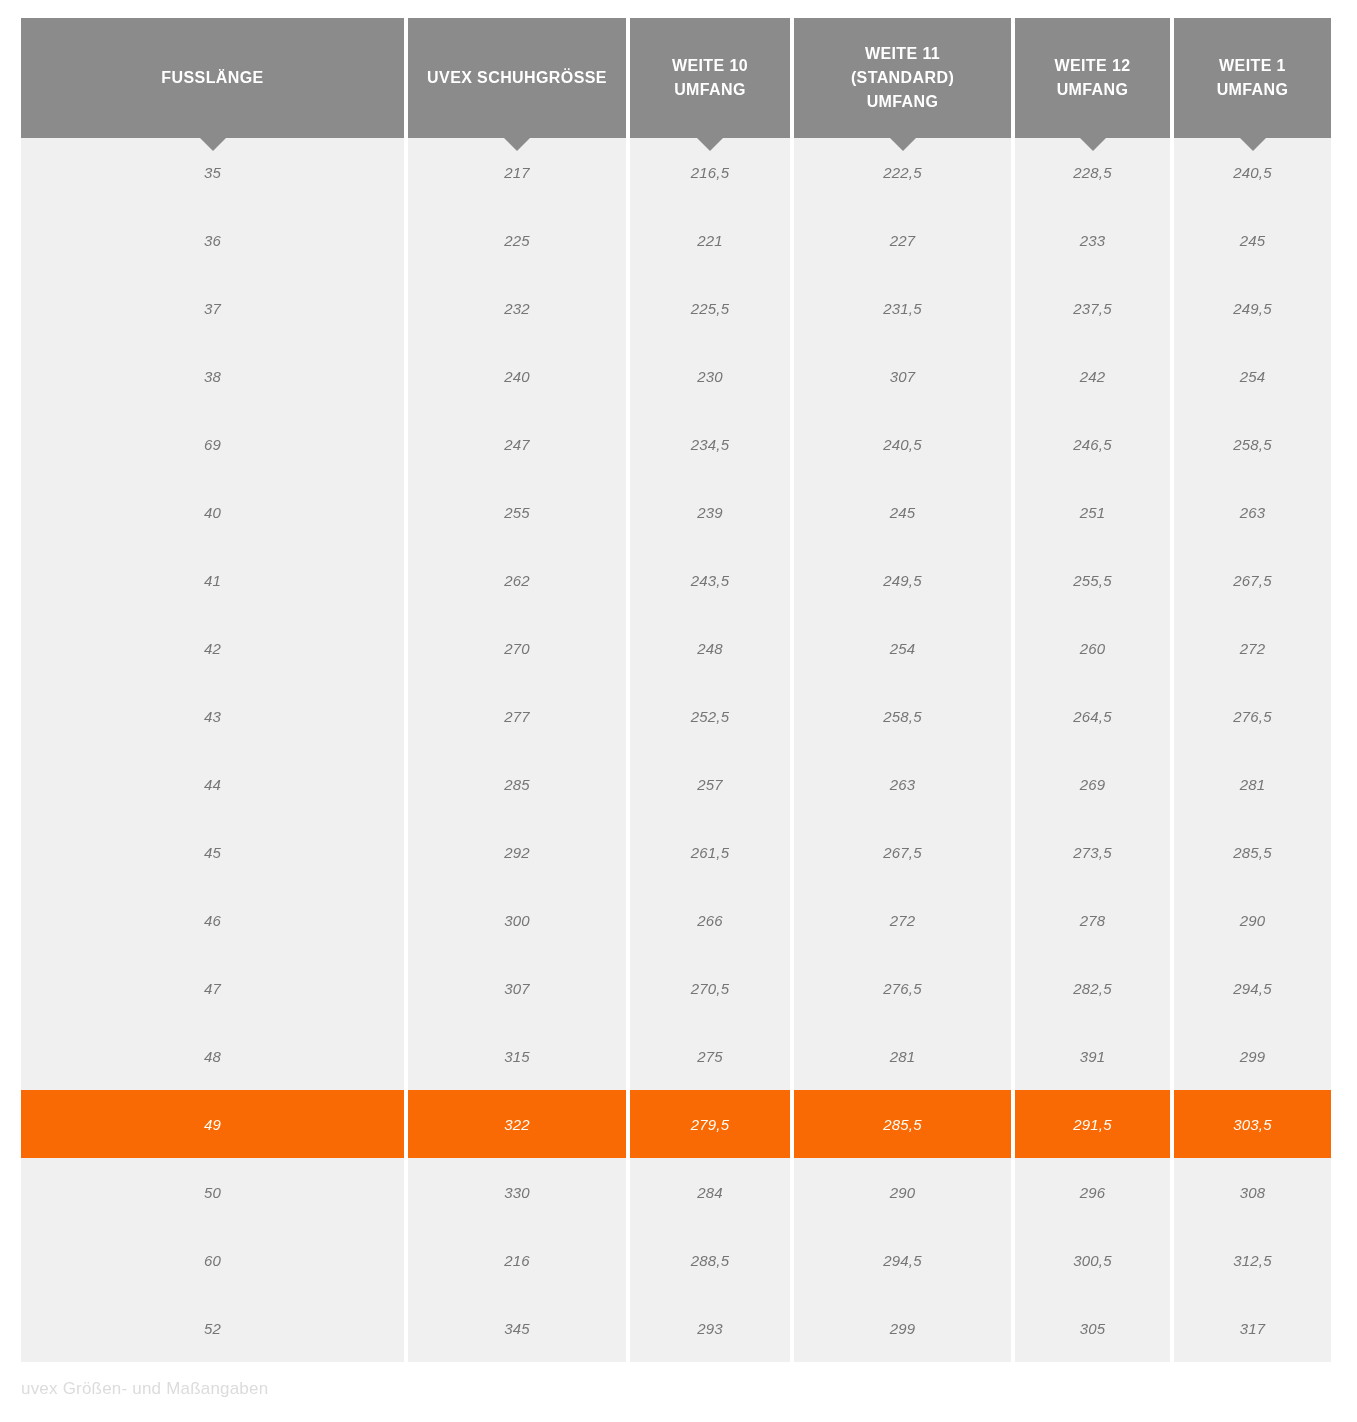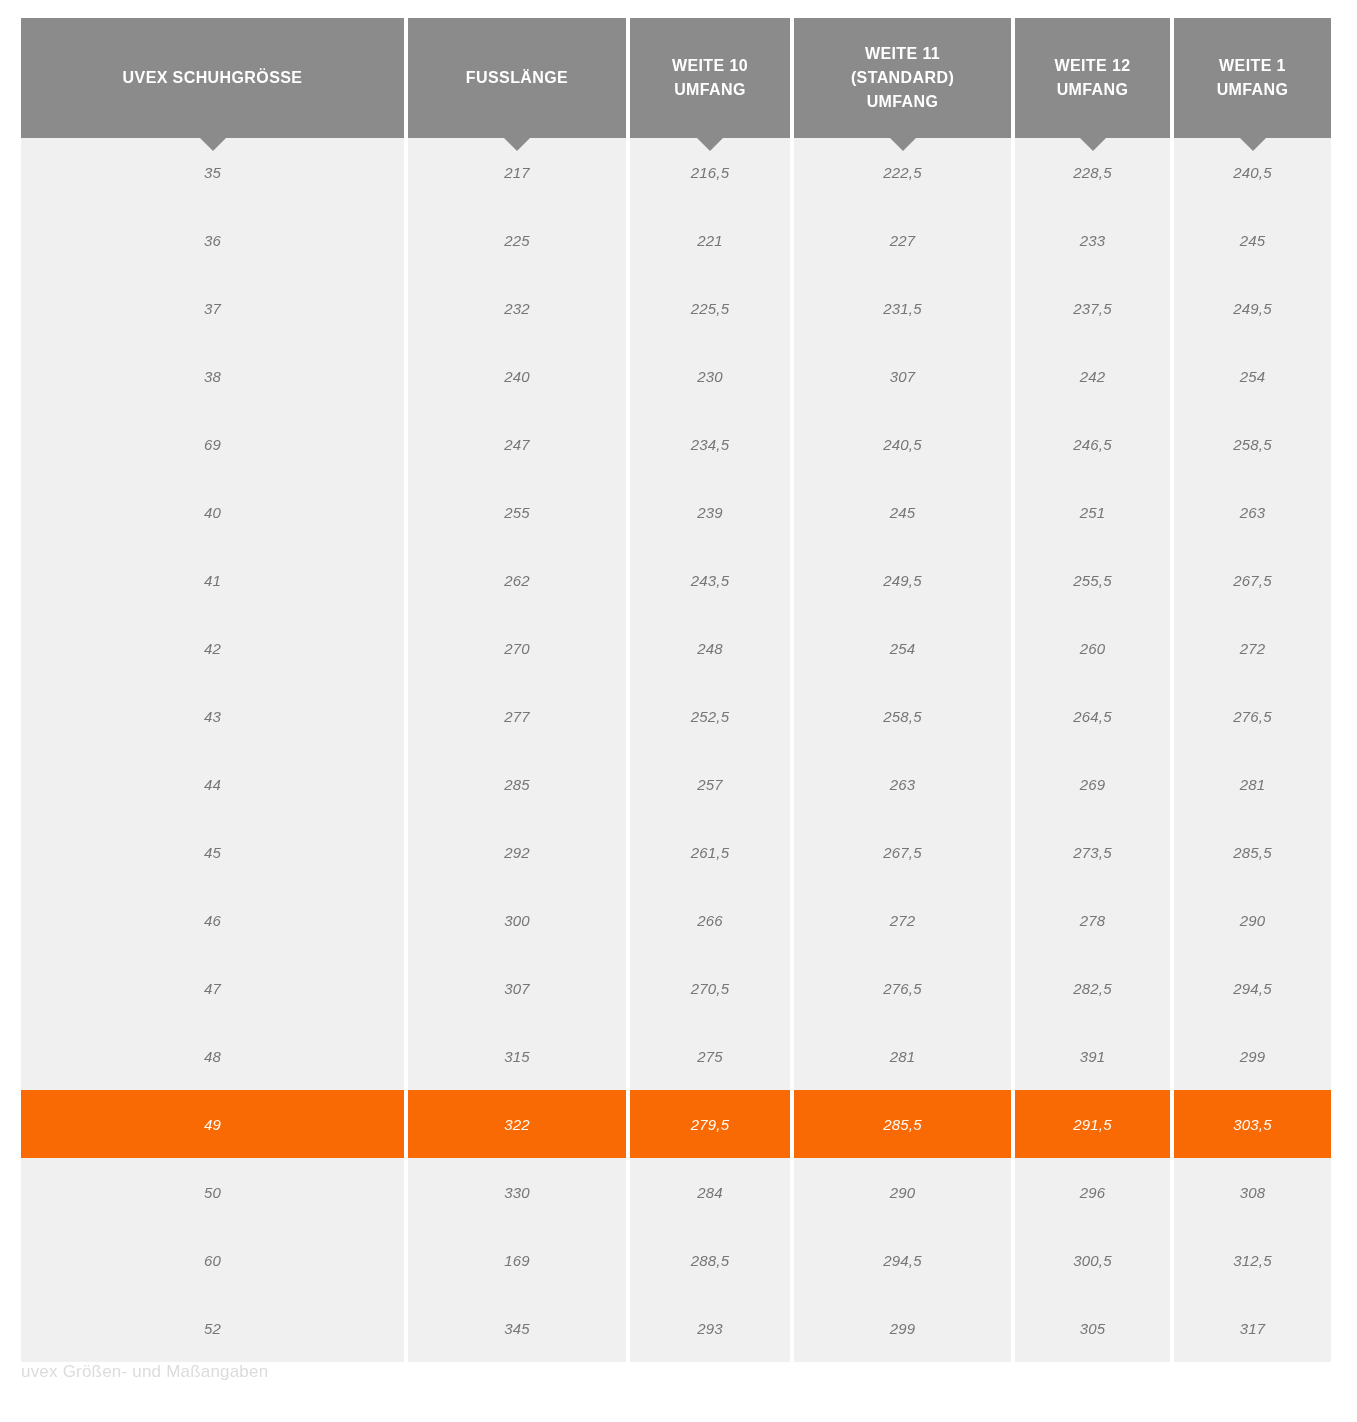--- a/index.html
+++ b/index.html
@@ -62,39 +62,40 @@
     align-items: center;
     justify-content: center;
     font-size: 15px;
     letter-spacing: 0.2px;
   }
   .row.hl .td {
     background: var(--highlight-bg);
     color: var(--highlight-text);
   }
   .caption {
+    margin-top: 17px;
     font-size: 17px;
     letter-spacing: 0.2px;
     color: var(--caption-text);
   }
 </style>
 </head>
 <body style="background: rgb(255, 255, 255);">
 
 <div class="page">
   <div class="grid thead" id="thead">
       <div class="th">
         <div>
-          <div>UVEX SCHUHGRÖSSE</div>
+          <div>FUSSLÄNGE</div>
         </div>
         <span class="pointer"></span>
       </div>
       <div class="th">
         <div>
-          <div>FUSSLÄNGE</div>
+          <div>UVEX SCHUHGRÖSSE</div>
         </div>
         <span class="pointer"></span>
       </div>
       <div class="th">
         <div>
           <div>WEITE 10</div>
           <div>UMFANG</div>
         </div>
         <span class="pointer"></span>
       </div>
@@ -131,17 +132,17 @@
       <div class="row"><div class="td">41</div><div class="td">262</div><div class="td">243,5</div><div class="td">249,5</div><div class="td">255,5</div><div class="td">267,5</div></div>
       <div class="row"><div class="td">42</div><div class="td">270</div><div class="td">248</div><div class="td">254</div><div class="td">260</div><div class="td">272</div></div>
       <div class="row"><div class="td">43</div><div class="td">277</div><div class="td">252,5</div><div class="td">258,5</div><div class="td">264,5</div><div class="td">276,5</div></div>
       <div class="row"><div class="td">44</div><div class="td">285</div><div class="td">257</div><div class="td">263</div><div class="td">269</div><div class="td">281</div></div>
       <div class="row"><div class="td">45</div><div class="td">292</div><div class="td">261,5</div><div class="td">267,5</div><div class="td">273,5</div><div class="td">285,5</div></div>
       <div class="row"><div class="td">46</div><div class="td">300</div><div class="td">266</div><div class="td">272</div><div class="td">278</div><div class="td">290</div></div>
       <div class="row"><div class="td">47</div><div class="td">307</div><div class="td">270,5</div><div class="td">276,5</div><div class="td">282,5</div><div class="td">294,5</div></div>
       <div class="row"><div class="td">48</div><div class="td">315</div><div class="td">275</div><div class="td">281</div><div class="td">391</div><div class="td">299</div></div>
       <div class="row hl"><div class="td">49</div><div class="td">322</div><div class="td">279,5</div><div class="td">285,5</div><div class="td">291,5</div><div class="td">303,5</div></div>
       <div class="row"><div class="td">50</div><div class="td">330</div><div class="td">284</div><div class="td">290</div><div class="td">296</div><div class="td">308</div></div>
-      <div class="row"><div class="td">60</div><div class="td">169</div><div class="td">288,5</div><div class="td">294,5</div><div class="td">300,5</div><div class="td">312,5</div></div>
+      <div class="row"><div class="td">60</div><div class="td">216</div><div class="td">288,5</div><div class="td">294,5</div><div class="td">300,5</div><div class="td">312,5</div></div>
       <div class="row"><div class="td">52</div><div class="td">345</div><div class="td">293</div><div class="td">299</div><div class="td">305</div><div class="td">317</div></div>
     </div>
   <div class="caption">uvex Größen- und Maßangaben</div>
 </div>
 
 </body></html>

